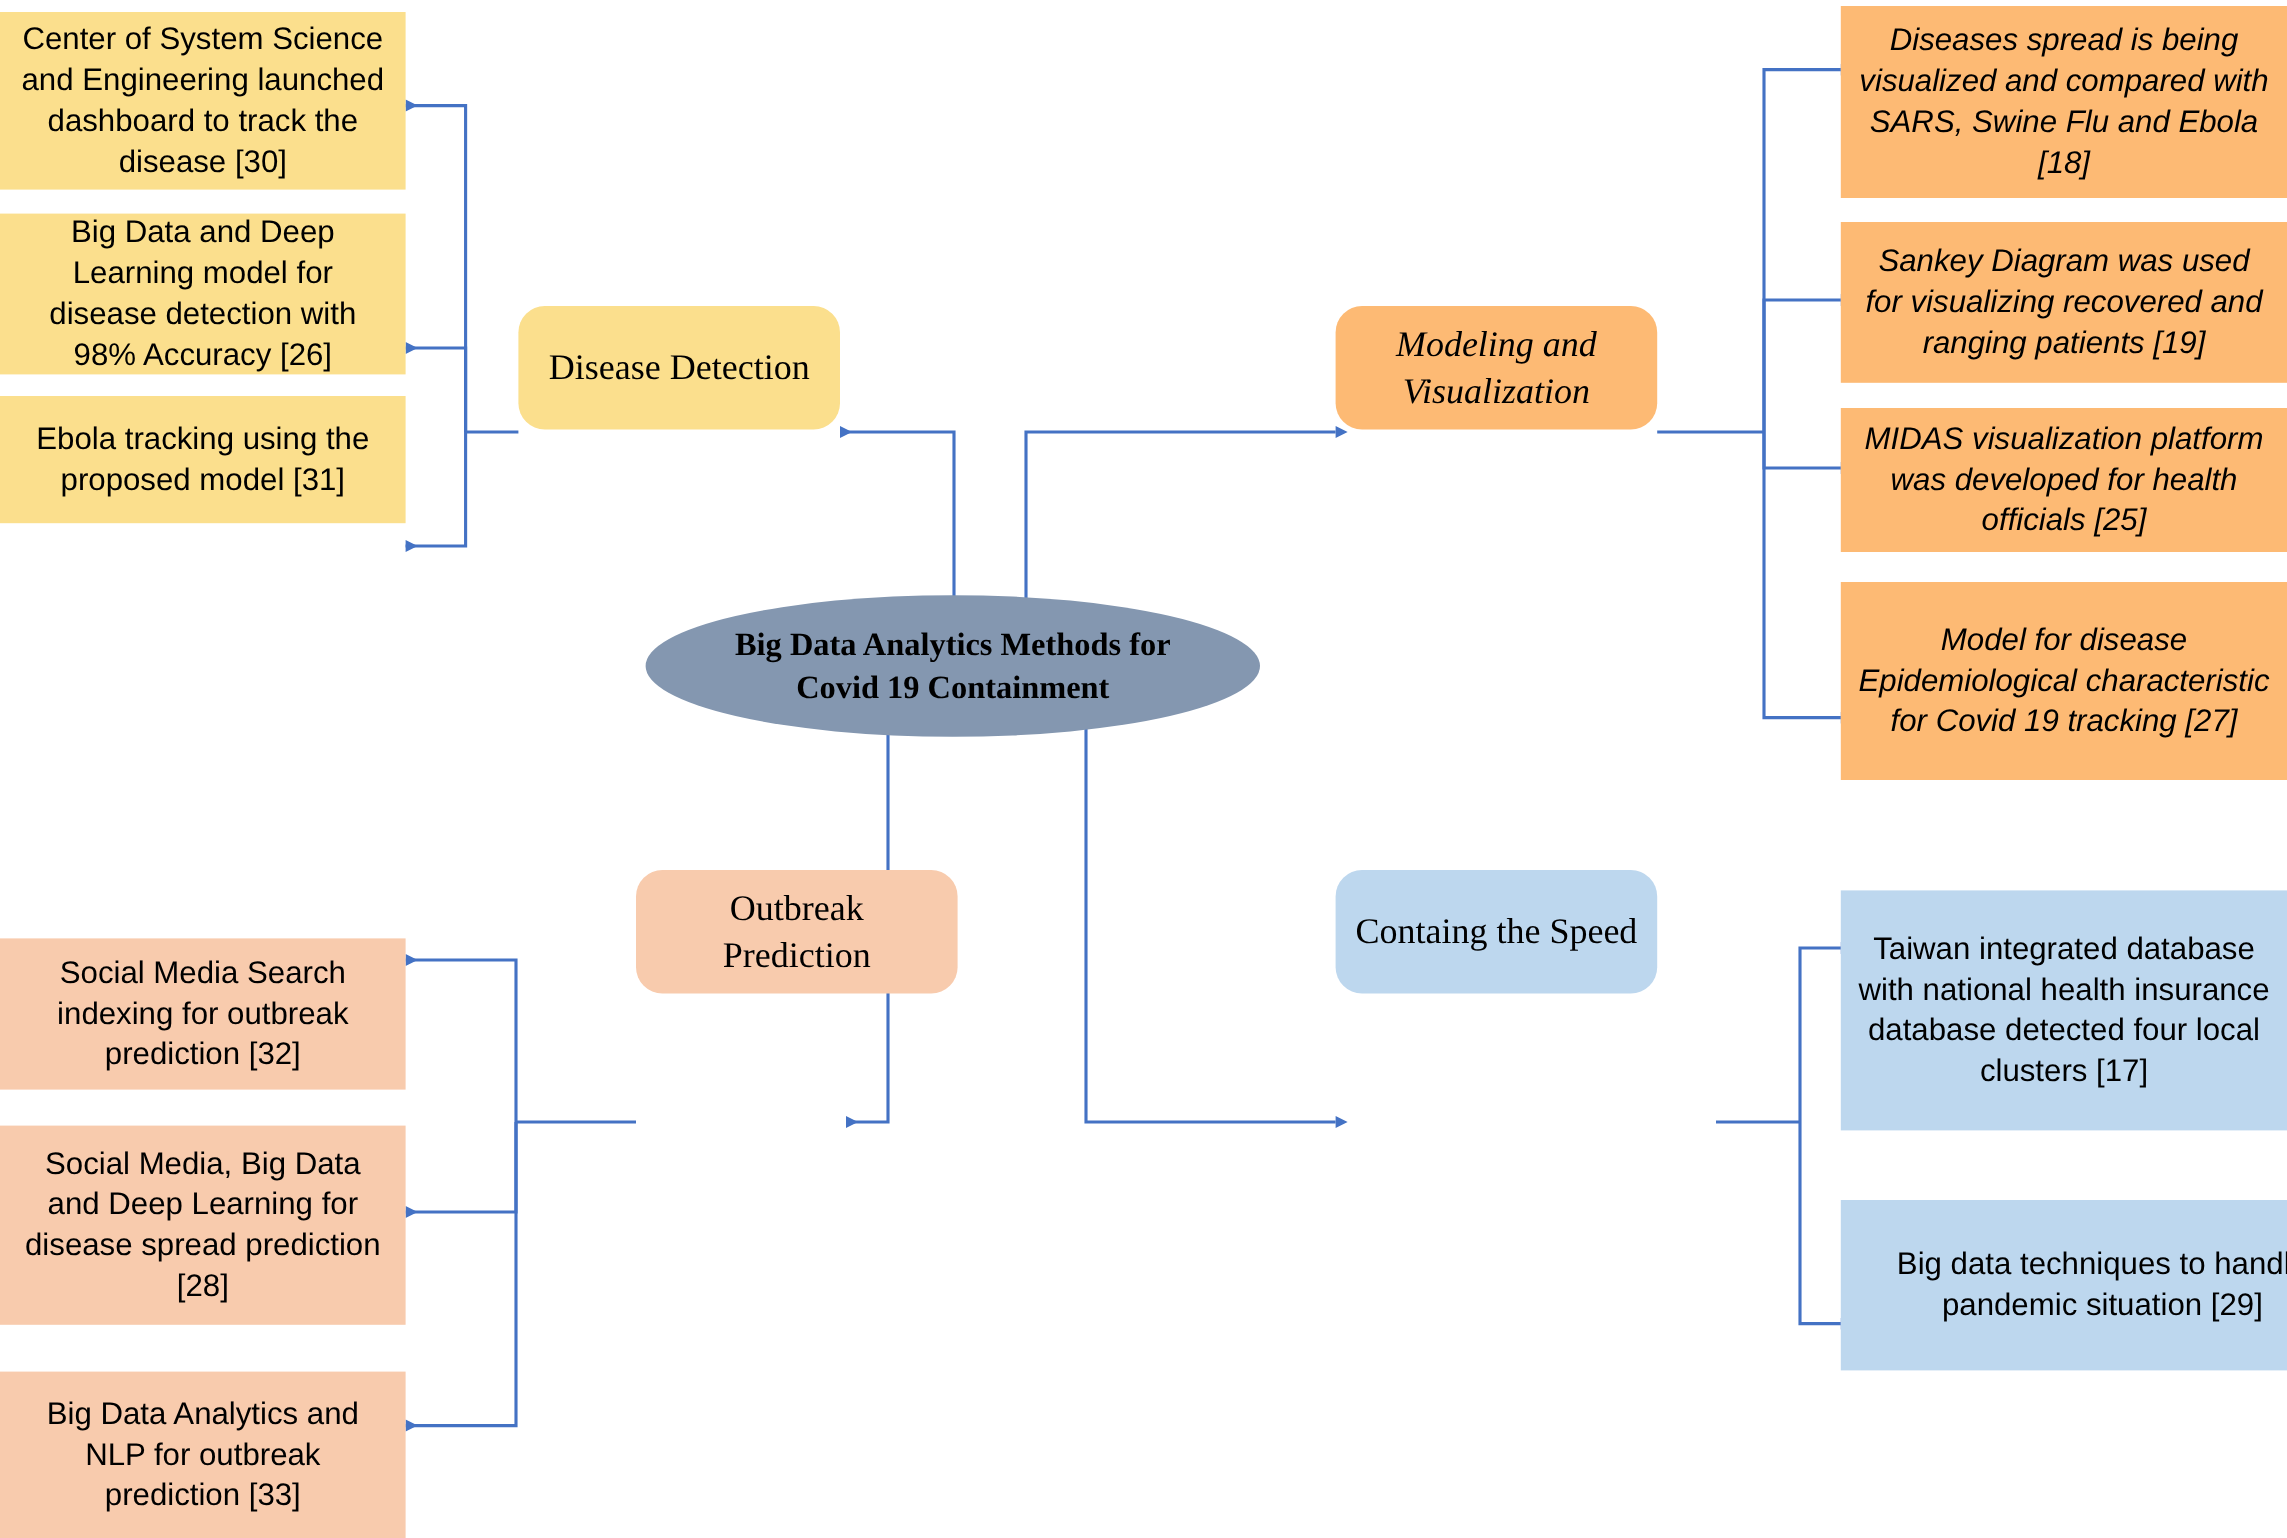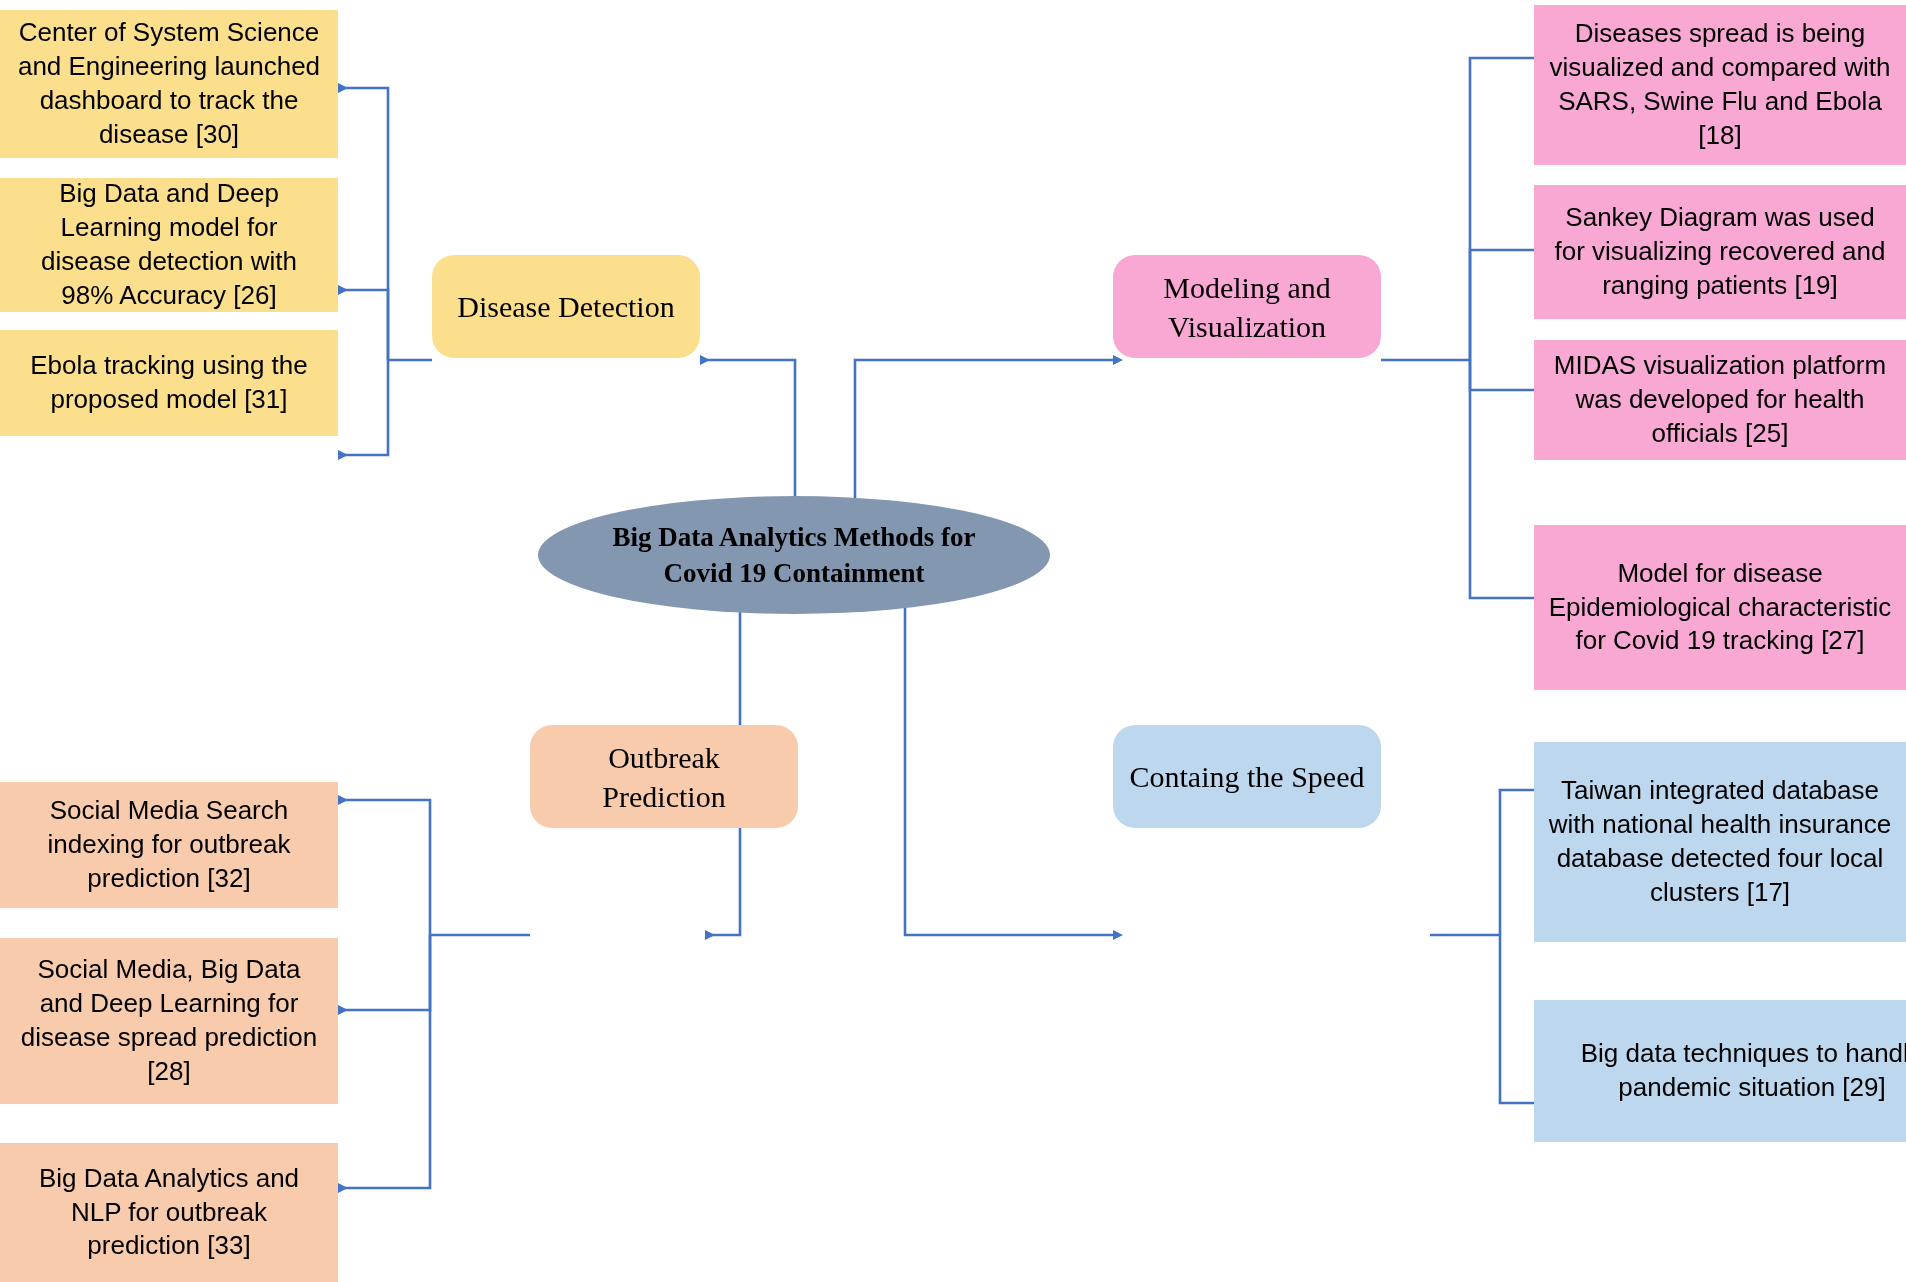--- a/index.html
+++ b/index.html
@@ -56,21 +56,21 @@
     justify-content: center;
     text-align: center;
     border-radius: 50%;
     font-family: "Liberation Serif", serif;
     font-size: 27px;
     line-height: 1.35;
     color: #000000;
     font-weight: bold;
   }
   .yellow  { background: #fbdf8d; }
-  .green   { background: #f9a8d4; }
+  .green   { background: #fdba74; font-style: italic; }
   .orange  { background: #f8cbad; }
   .blue    { background: #bdd7ee; }
   .hubfill { background: #8497b0; }
   .txt { display: block; }
 </style>
 </head>
 <body>
 
 <div id="canvas">
 
@@ -159,21 +159,21 @@
   </div>
 
   <div class="node leaf green" style="left:1534px; top:185px; width:372px; height:134px;">
     <span>Sankey Diagram was used for visualizing recovered and ranging patients [19]</span>
   </div>
 
   <div class="node leaf green" style="left:1534px; top:340px; width:372px; height:120px;">
     <span>MIDAS visualization platform was developed for health officials [25]</span>
   </div>
 
-  <div class="node leaf green" style="left:1534px; top:485px; width:372px; height:165px;margin-top:40px;">
+  <div class="node leaf green" style="left:1534px; top:485px; width:372px; height:165px;">
     <span>Model for disease Epidemiological characteristic for Covid 19 tracking [27]</span>
   </div>
 
   <div class="node leaf orange" style="left:0px; top:764px; width:338px; height:126px;margin-top:18px;">
     <span>Social Media Search indexing for outbreak prediction [32]</span>
   </div>
 
   <div class="node leaf orange" style="left:0px; top:938px; width:338px; height:166px;">
     <span>Social Media, Big Data and Deep Learning for disease spread prediction [28]</span>
   </div>

